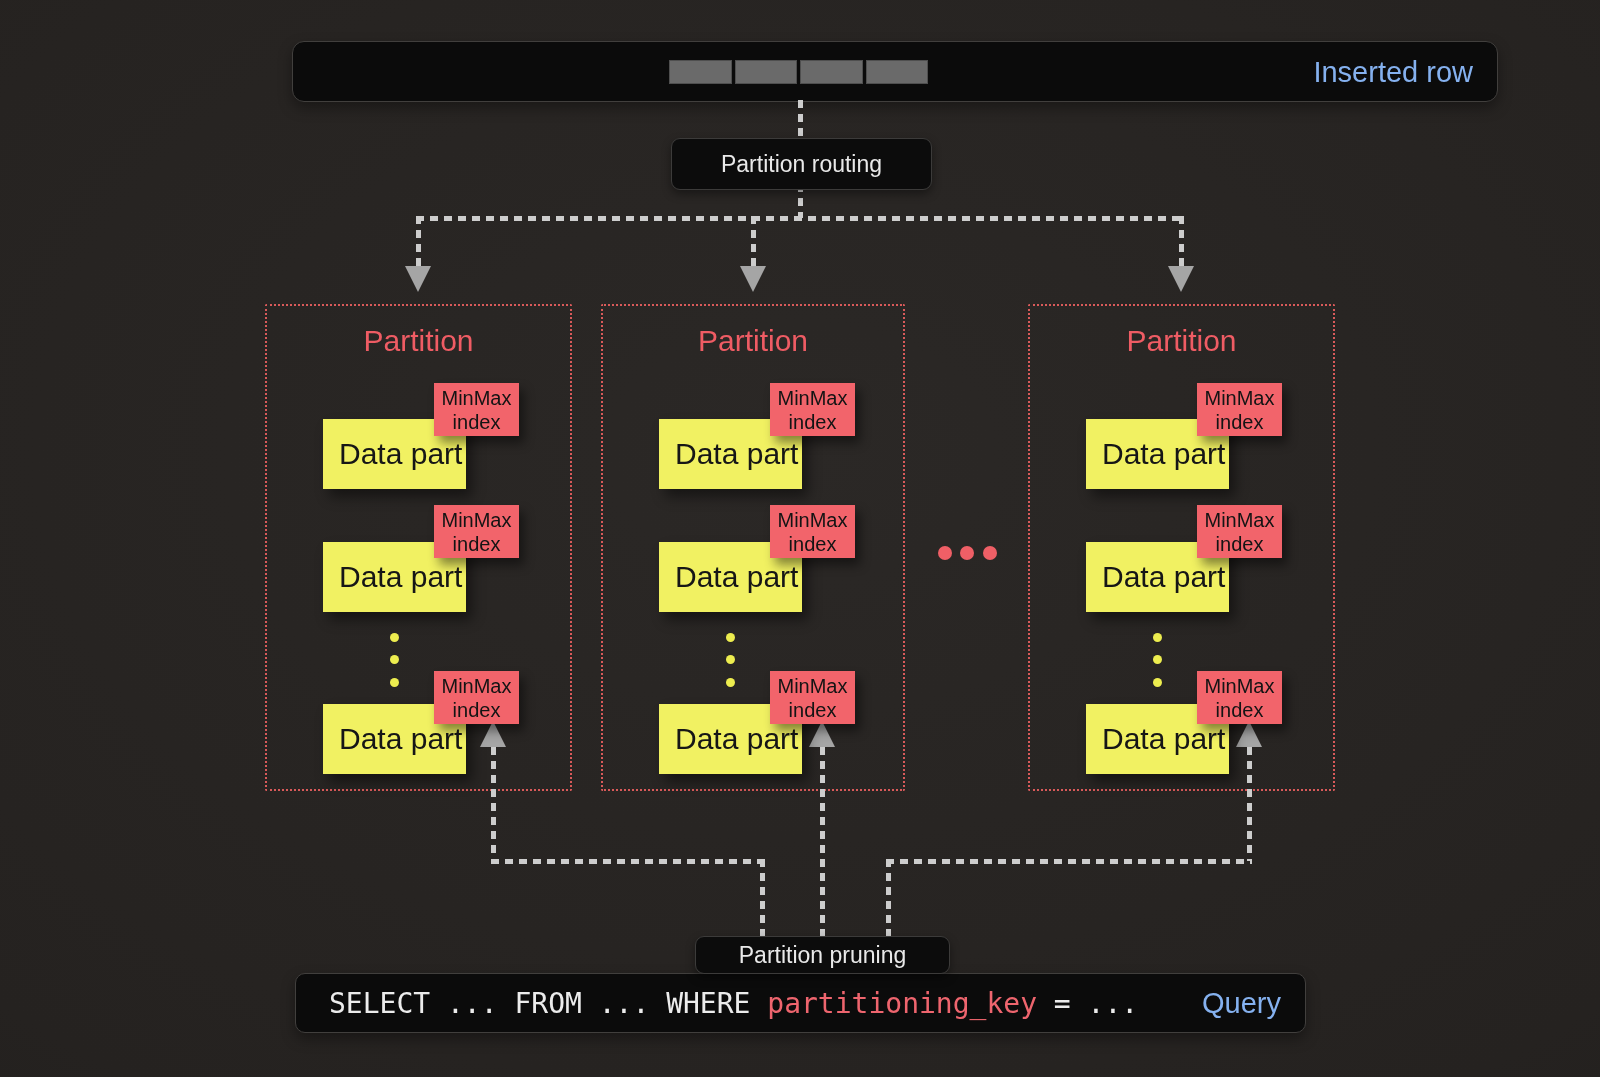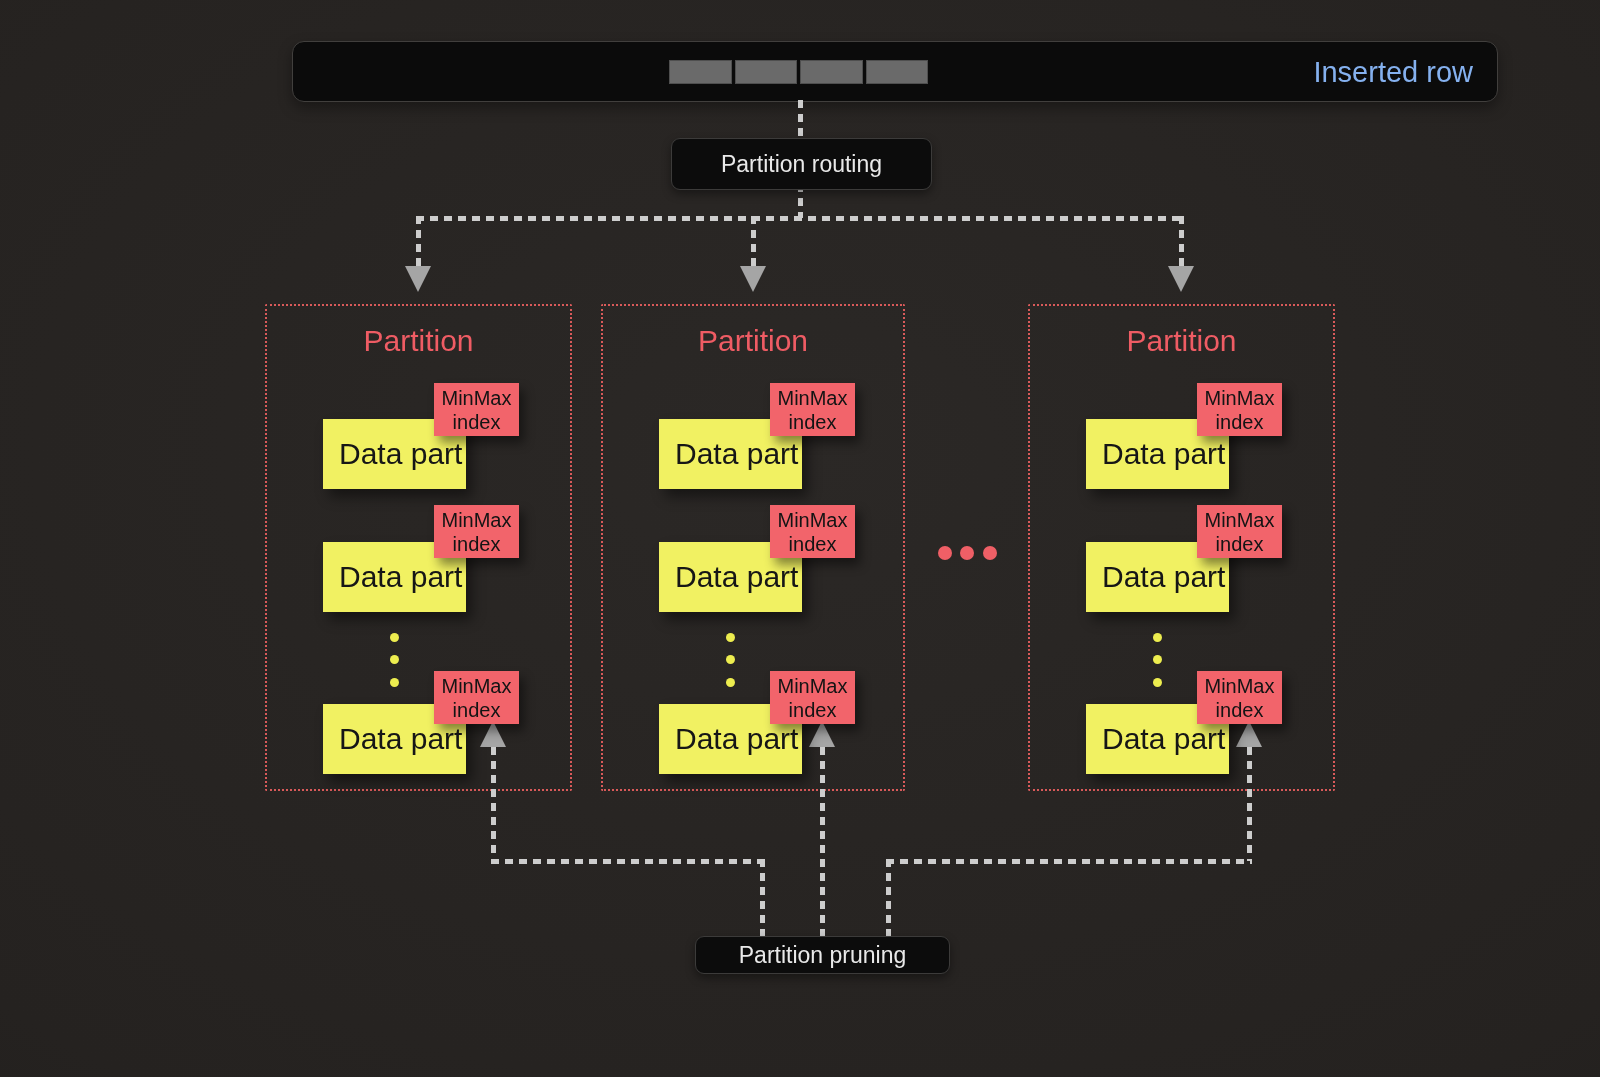--- a/index.html
+++ b/index.html
@@ -185,14 +185,18 @@
 
   <div class="arr-up" style="left:1236px;top:721px;"></div>
   <div class="dot-v" style="left:1247px;top:747px;height:114px;"></div>
   <div class="dot-h" style="left:886px;top:859px;width:366px;"></div>
   <div class="dot-v" style="left:886px;top:859px;height:110px;"></div>
 
   <div class="tag" style="left:695px;top:936px;width:255px;height:38px;">
     <span>Partition pruning</span>
   </div>
 
+  <div class="panel" style="left:295px;top:973px;width:1011px;height:60px;border-radius:10px;">
+    <div class="code"><span>SELECT ... FROM ... WHERE </span><span class="hl">partitioning_key</span><span> = ...</span></div>
+    <div class="blue-label">Query</div>
+  </div>
 
 </div>
 
 </body></html>

